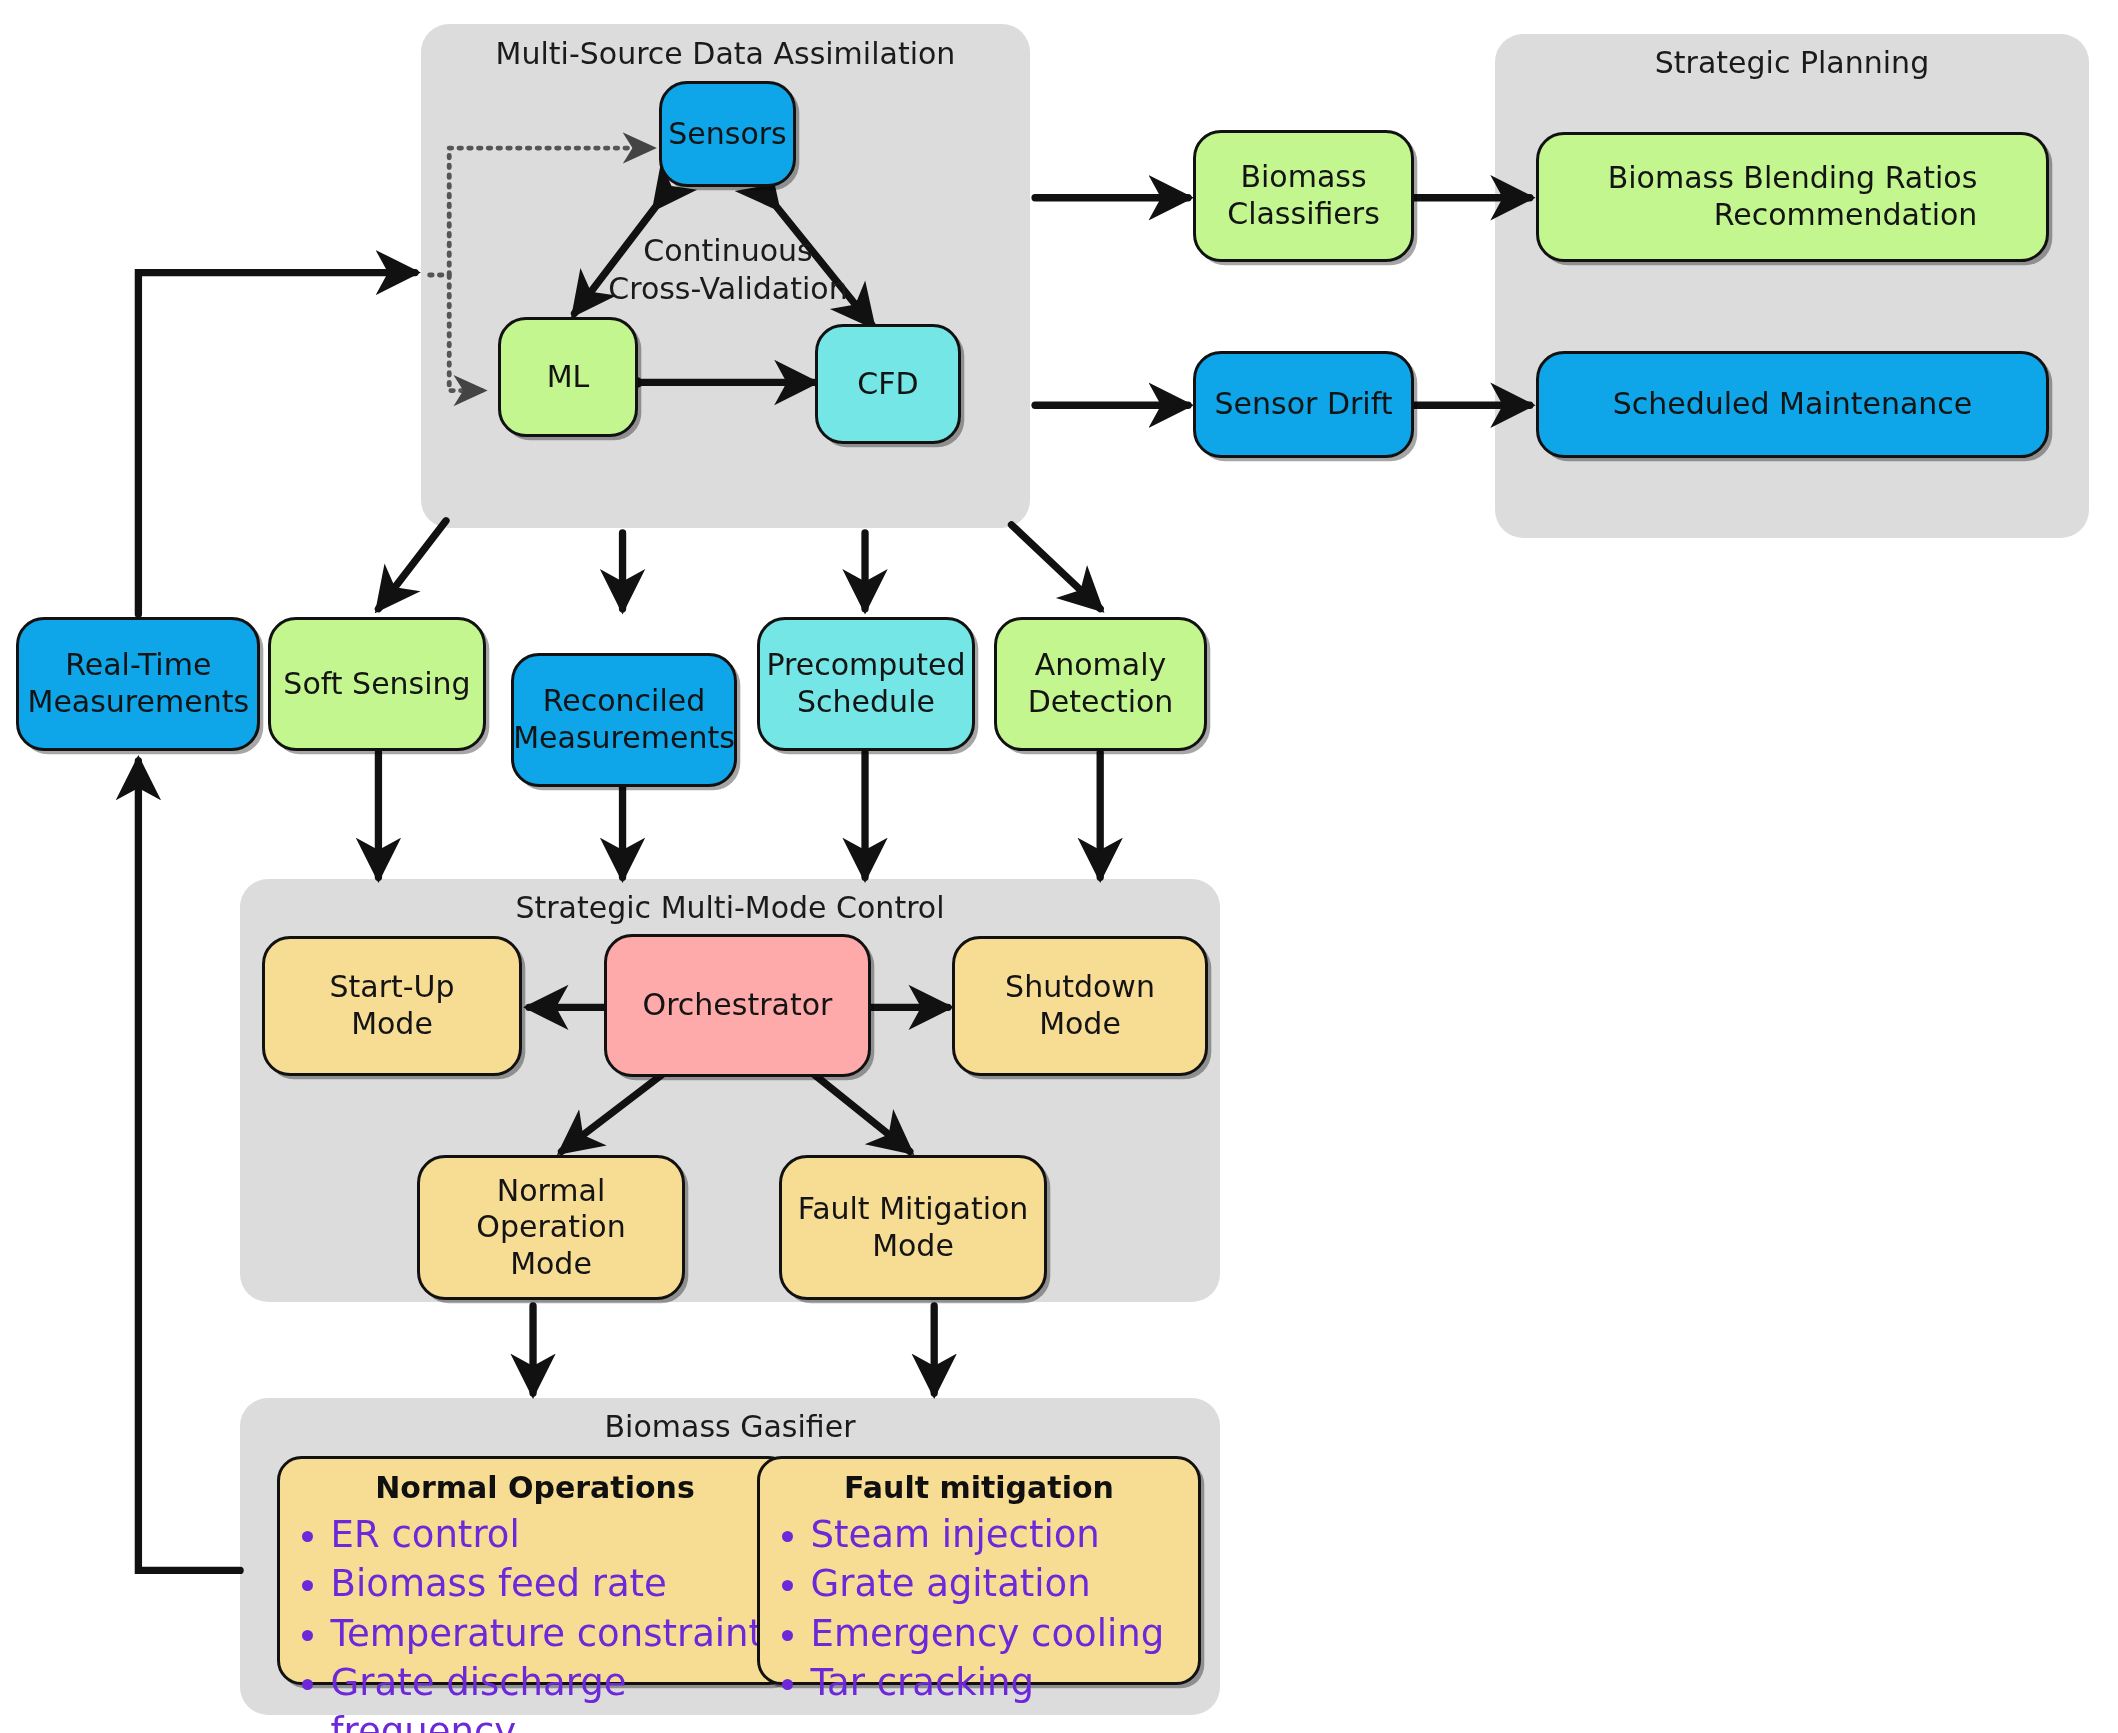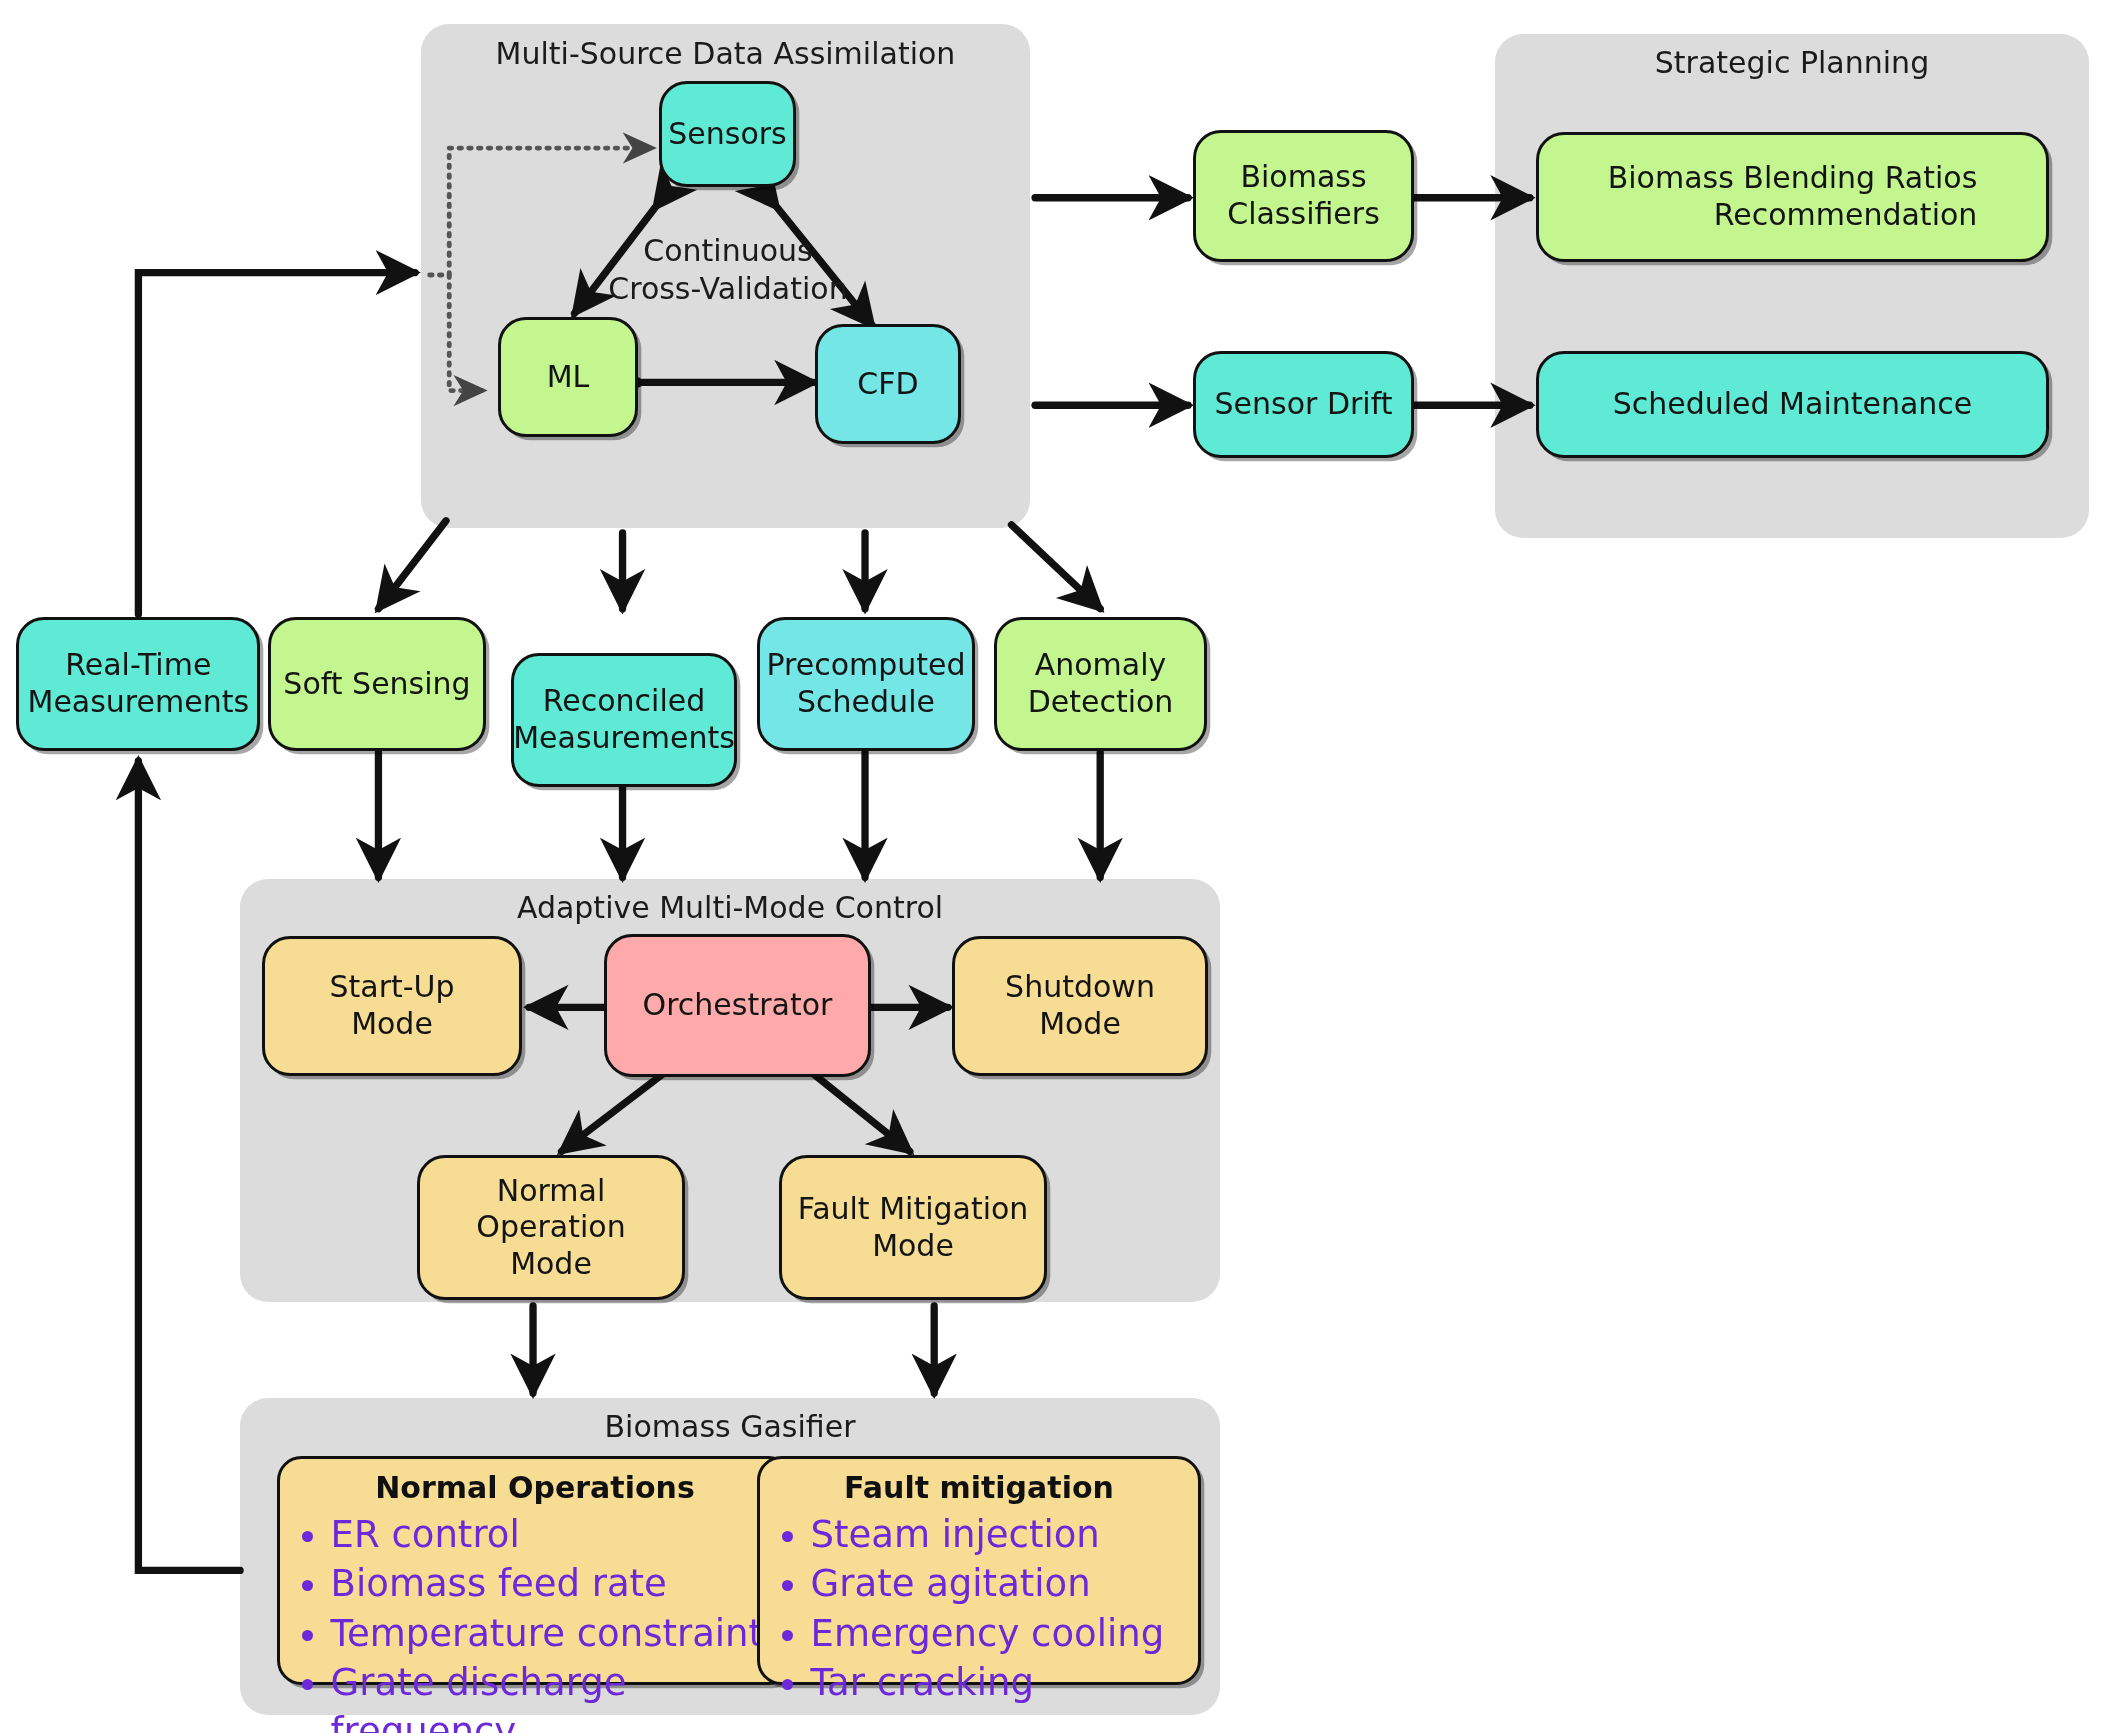--- a/index.html
+++ b/index.html
@@ -10,21 +10,21 @@
 
   .group{position:absolute;background:#dcdcdc;border-radius:28px;}
   .group-title{position:absolute;left:0;right:0;text-align:center;
      font-size:30px;color:#1b1b1b;white-space:nowrap;}
 
   .node{position:absolute;border:3.3px solid #111;border-radius:28px;
         display:flex;align-items:center;justify-content:center;text-align:center;
         font-size:30px;line-height:1.22;color:#141414;
         box-shadow:4.1px 4.1px 0 -0.8px rgba(0,0,0,0.35);
         box-sizing:border-box;padding:3.3px 8.1px;}
-  .n-purple{background:#5eead4;}
+  .n-purple{background:#0ea5e9;}
   .n-green{background:#c3f68f;}
   .n-cyan {background:#74e6e6;}
   .n-yellow{background:#f7dc94;}
   .n-pink {background:#ffaaaa;}
 
   .listbox{position:absolute;border:3.3px solid #111;border-radius:24.4px;background:#f7dc94;
      box-shadow:4.1px 4.1px 0 -0.8px rgba(0,0,0,0.35);box-sizing:border-box;
      padding:11.4px 14.6px 8.1px 14.6px;}
   .listbox h4{margin:0 0 4.9px 0;text-align:center;font-size:30px;font-weight:bold;color:#101010;}
   .listbox ul{margin:0;padding:0 0 0 36px;list-style:disc;}
@@ -39,21 +39,21 @@
 
   <div class="group" style="left:421px;top:24.4px;width:609px;height:504px;">
     <div class="group-title" style="top:11.4px;">Multi-Source Data Assimilation</div>
   </div>
 
   <div class="group" style="left:1495px;top:34px;width:594px;height:504px;">
     <div class="group-title" style="top:11.4px;">Strategic Planning</div>
   </div>
 
   <div class="group" style="left:240px;top:879px;width:980px;height:423px;">
-    <div class="group-title" style="top:11.4px;">Adaptive Multi-Mode Control</div>
+    <div class="group-title" style="top:11.4px;">Strategic Multi-Mode Control</div>
   </div>
 
   <div class="group" style="left:240px;top:1398px;width:980px;height:317px;">
     <div class="group-title" style="top:11.4px;">Biomass Gasifier</div>
   </div>
 
   <svg id="edges" viewBox="0 0 2604 2131">
     <defs>
       <marker id="ah" markerWidth="7" markerHeight="7" refX="5.4" refY="3.5" orient="auto" markerUnits="strokeWidth">
         <path d="M0,0.4 L6.2,3.5 L0,6.6 L1.7,3.5 Z" fill="#111"></path>

